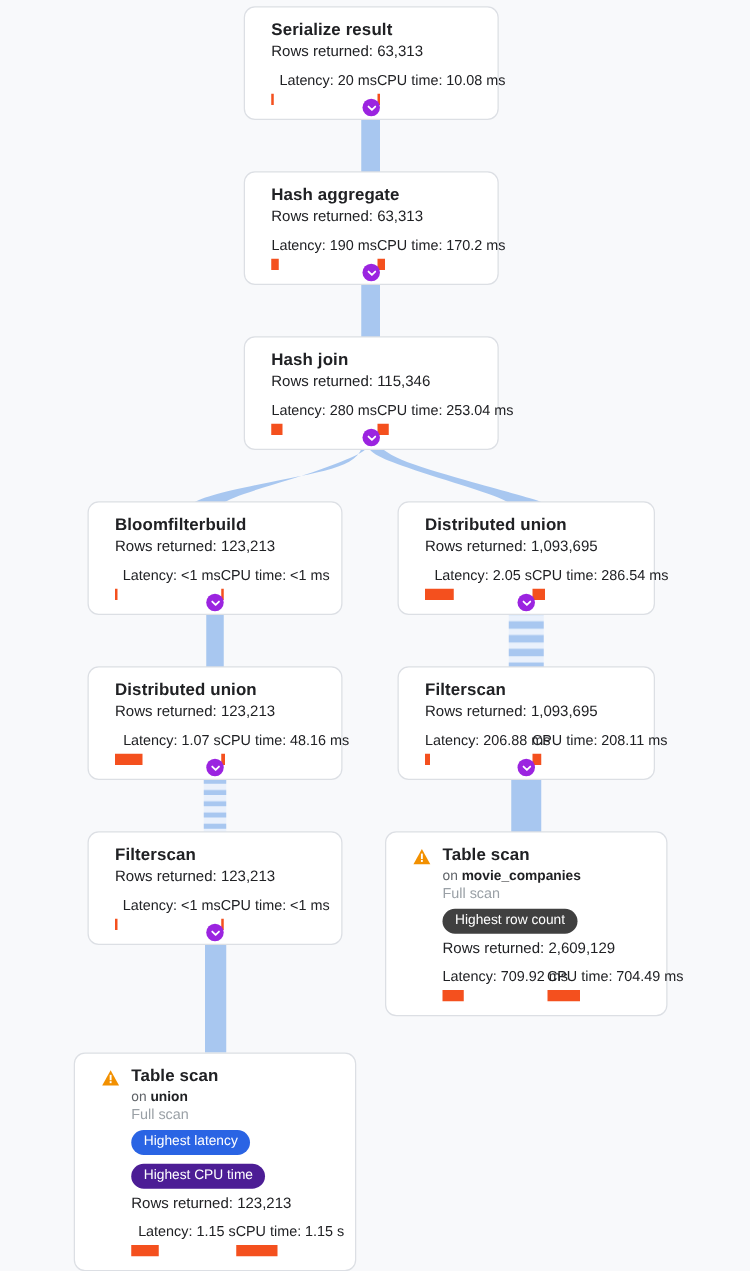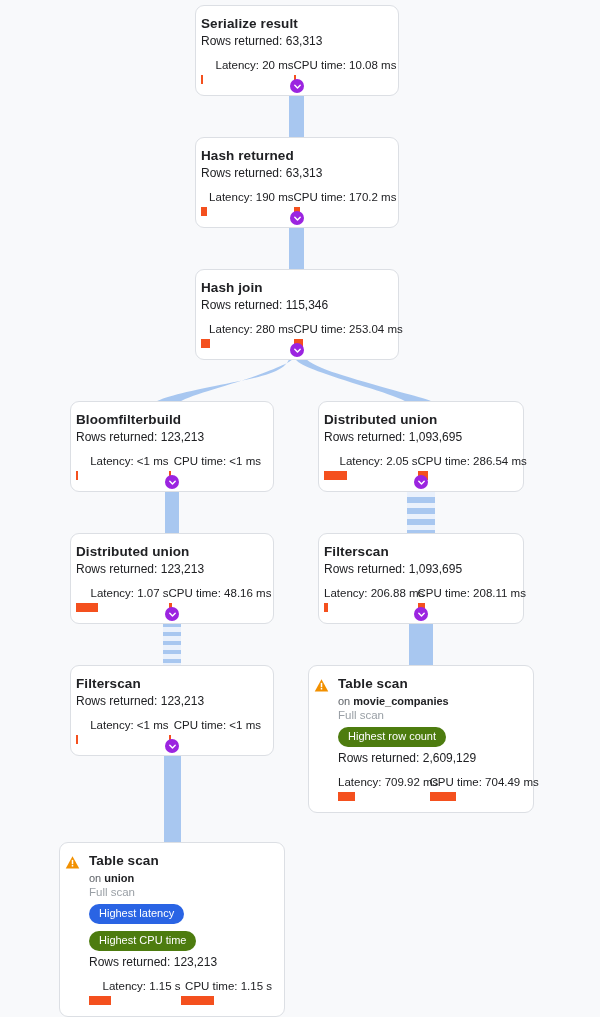--- a/index.html
+++ b/index.html
@@ -47,21 +47,21 @@
     height: 1017px;
     z-index: 4;
   }
 
   .node {
     position: absolute;
     box-sizing: border-box;
     background: #ffffff;
     border: 1px solid #dcdfe4;
     border-radius: 9px;
-    padding: 9px 12px 11px 5px;
+    padding: 9px 12px 11px 21px;
   }
   .node-head {
     display: flex;
     align-items: flex-start;
     gap: 9px;
   }
   .warn-icon {
     flex: 0 0 auto;
     width: 15px;
     height: 15px;
@@ -201,21 +201,21 @@
         <div class="metric">
           <div class="metric-label">CPU time: 10.08 ms</div>
           <div class="metric-bar" style="width: 2px; background: rgb(244, 80, 30);"></div>
         </div>
       </div>
     </div>
 
     <div class="node" style="left:195px; top:137px; width:204px;">
       <div class="node-head">
         <div>
-          <div class="node-title">Hash returned</div>
+          <div class="node-title">Hash aggregate</div>
         </div>
       </div>
       <div class="rows">Rows returned: 63,313</div>
       <div class="metrics">
         <div class="metric">
           <div class="metric-label">Latency: 190 ms</div>
           <div class="metric-bar" style="width: 6px; background: rgb(244, 80, 30);"></div>
         </div>
         <div class="metric">
           <div class="metric-label">CPU time: 170.2 ms</div>
@@ -347,21 +347,21 @@
         </svg>
         <div class="node-title">Table scan</div>
       </div>
       <div class="indent">
         <div class="node-sub">
           <span>on</span>
           <b>movie_companies</b>
         </div>
         <div class="node-scan">Full scan</div>
         <div class="badges">
-          <span class="badge" style="background: #4d7c0f;">Highest row count</span>
+          <span class="badge" style="background: #404040;">Highest row count</span>
         </div>
         <div class="rows">Rows returned: 2,609,129</div>
       </div>
       <div class="metrics indent">
         <div class="metric">
           <div class="metric-label">Latency: 709.92 ms</div>
           <div class="metric-bar" style="width: 17px; background: rgb(244, 80, 30);"></div>
         </div>
         <div class="metric">
           <div class="metric-label">CPU time: 704.49 ms</div>
@@ -380,21 +380,21 @@
         <div class="node-title">Table scan</div>
       </div>
       <div class="indent">
         <div class="node-sub">
           <span>on</span>
           <b>union</b>
         </div>
         <div class="node-scan">Full scan</div>
         <div class="badges">
           <span class="badge" style="background: rgb(42, 100, 228);">Highest latency</span>
-          <span class="badge" style="background: #4d7c0f;">Highest CPU time</span>
+          <span class="badge" style="background: #4c1d95;">Highest CPU time</span>
         </div>
         <div class="rows">Rows returned: 123,213</div>
       </div>
       <div class="metrics indent">
         <div class="metric">
           <div class="metric-label">Latency: 1.15 s</div>
           <div class="metric-bar" style="width: 22px; background: rgb(244, 80, 30);"></div>
         </div>
         <div class="metric">
           <div class="metric-label">CPU time: 1.15 s</div>

